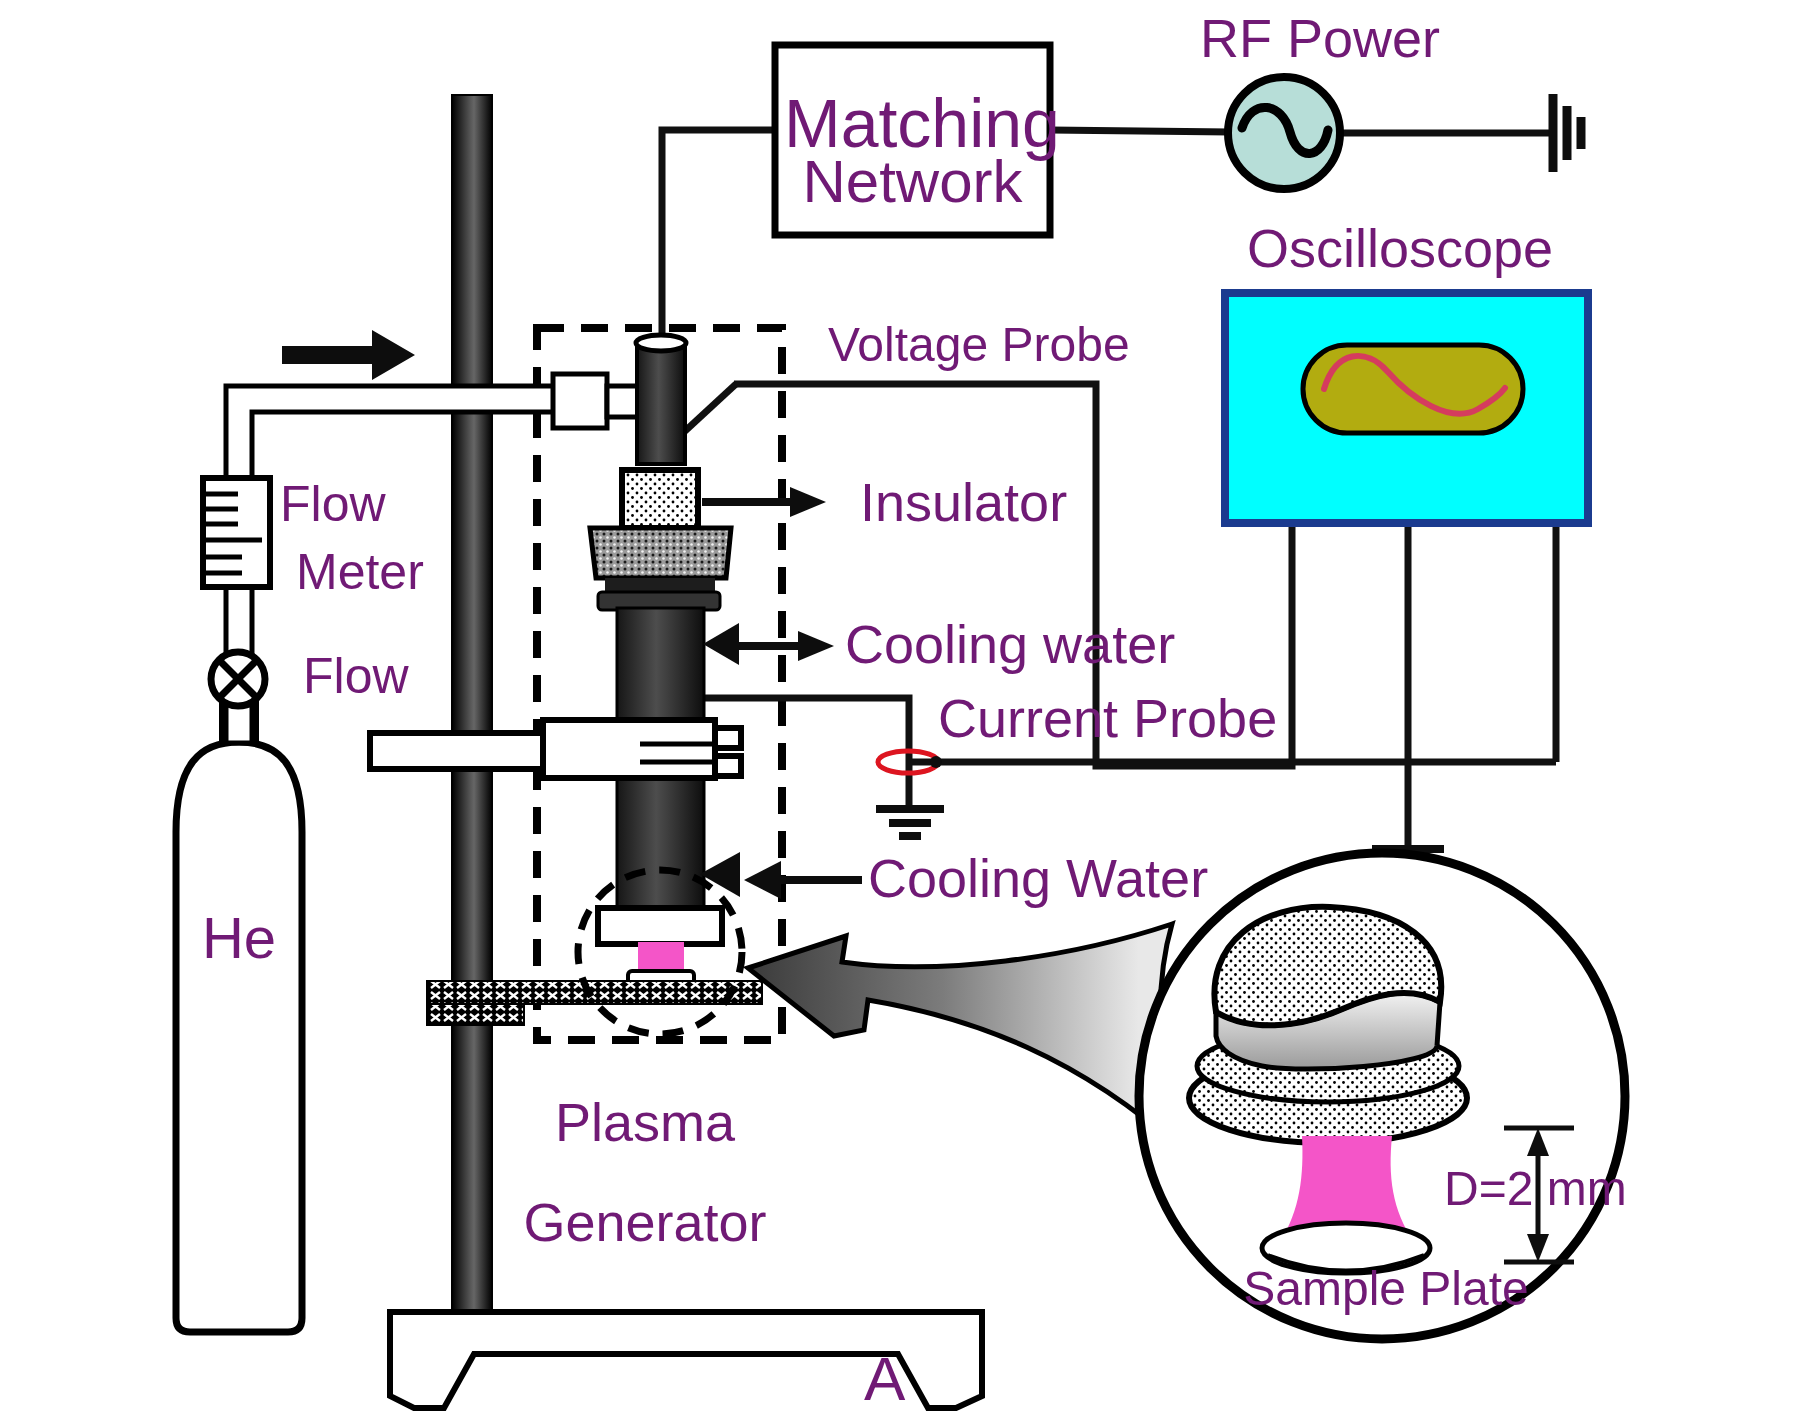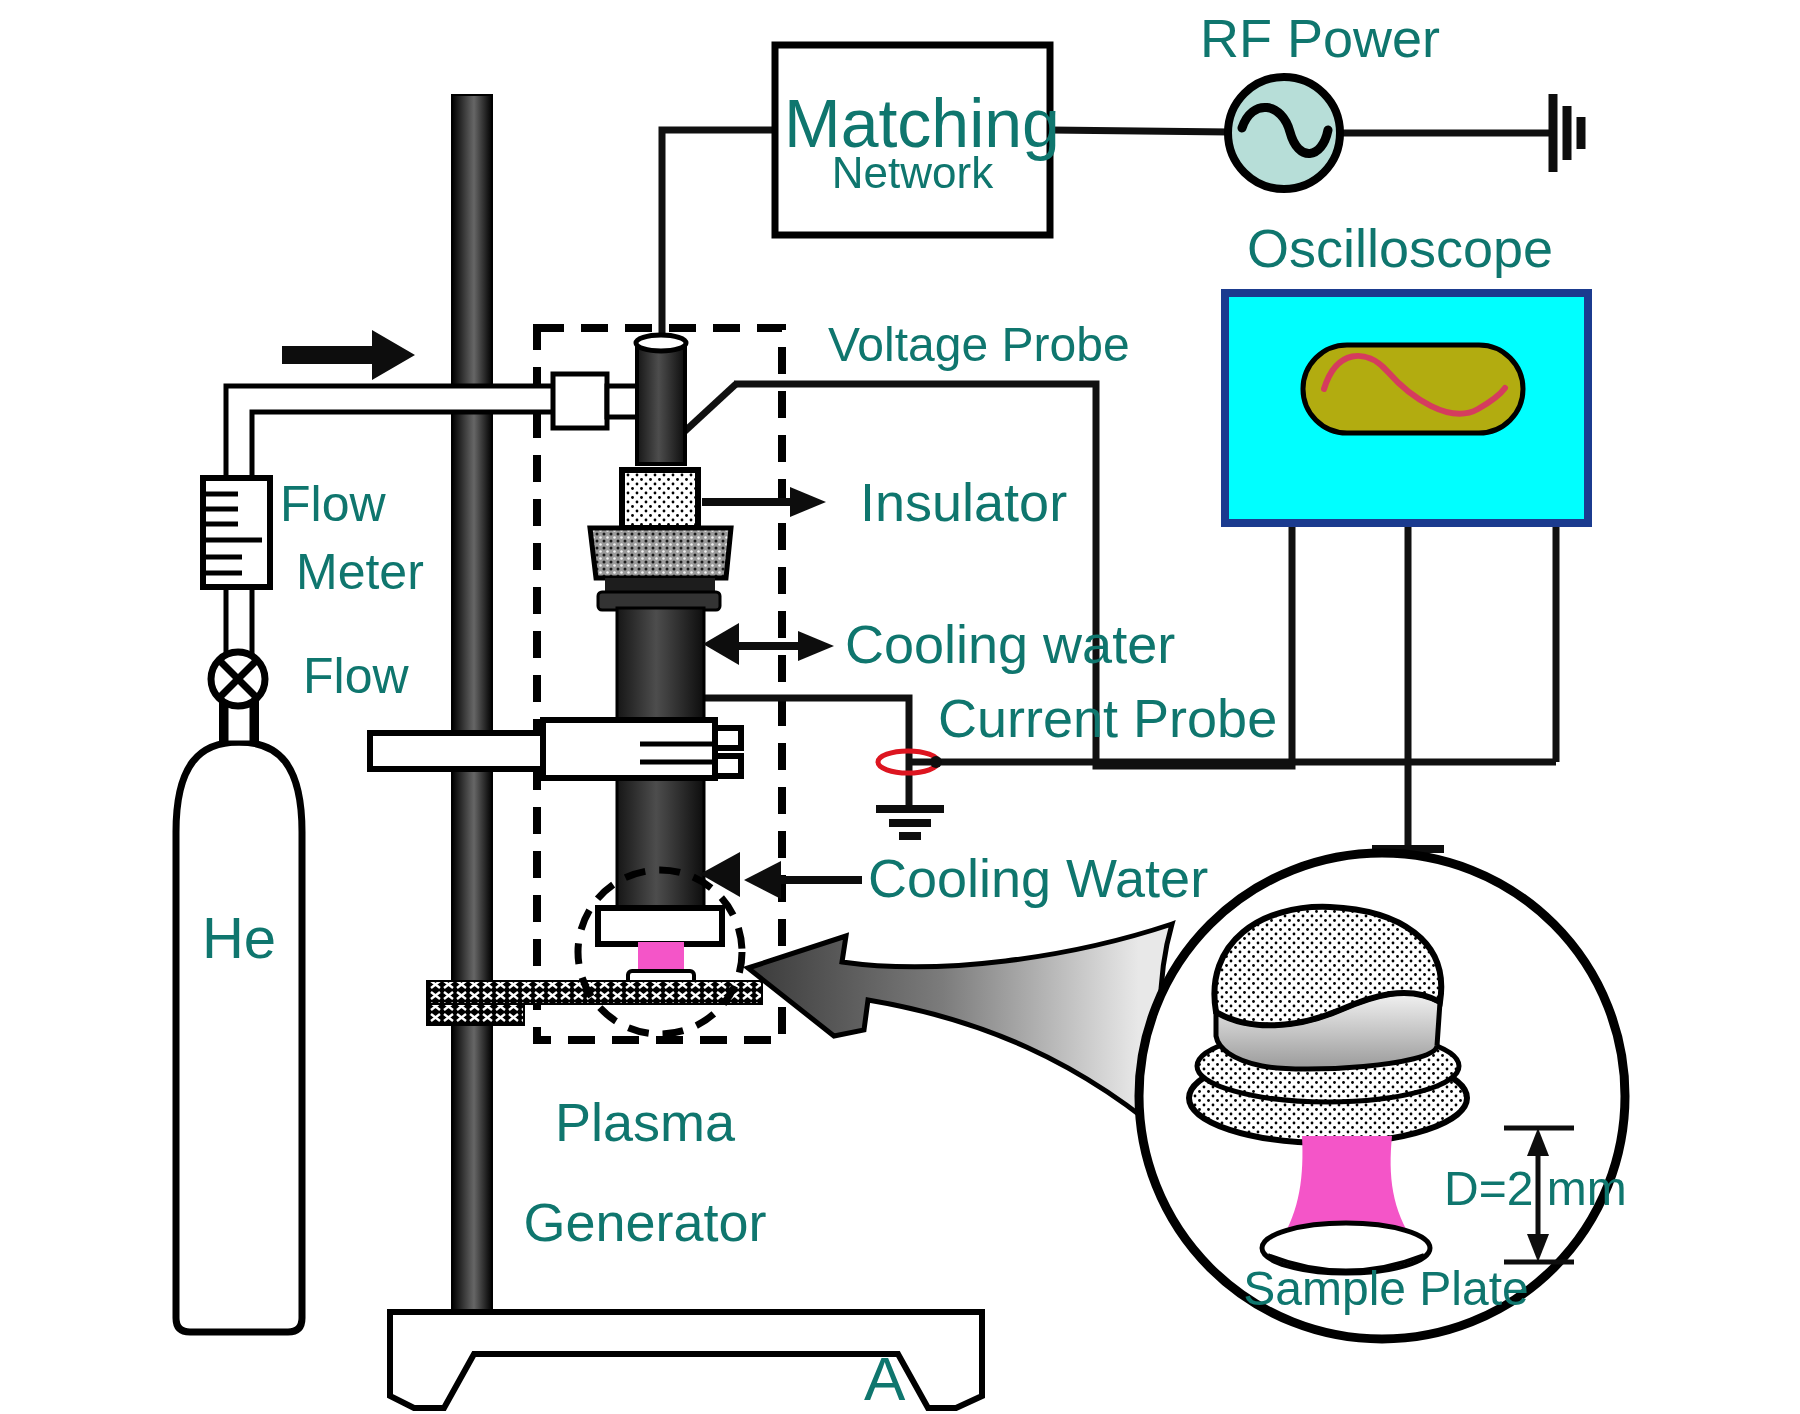--- a/index.html
+++ b/index.html
@@ -1,19 +1,19 @@
 <!DOCTYPE html>
 <html><head>
 <meta charset="utf-8">
 <style>
   html,body{margin:0;padding:0;background:#fff;}
   #canvas{position:relative;width:1800px;height:1414px;background:#fff;overflow:hidden;
           font-family:"Liberation Sans",sans-serif;}
   #draw{position:absolute;left:0;top:0;}
-  .lbl{position:absolute;color:#0f766e;white-space:nowrap;line-height:1.05;
+  .lbl{position:absolute;color:#701a75;white-space:nowrap;line-height:1.05;
        font-family:"Liberation Sans",sans-serif;}
   .c{text-align:center;}
 </style>
 </head>
 <body>
 
 <div id="canvas">
 
 <svg id="draw" width="1800" height="1414" viewBox="0 0 1800 1414">
   <defs>
@@ -216,21 +216,21 @@
     <polygon points="1538,1128 1527,1156 1549,1156" fill="#0d0d0d"></polygon>
     <polygon points="1538,1262 1527,1234 1549,1234" fill="#0d0d0d"></polygon>
   </g>
 
   <path d="M390,1312 L982,1312 L982,1396 L956,1408 L928,1408 L898,1354 L474,1354 L444,1408 L414,1408 L390,1396 Z" fill="#fff" stroke="#000" stroke-width="6"></path>
 </svg>
 
 <div class="lbl c" style="left:1160px;top:10px;width:320px;font-size:54px;">RF Power</div>
 
 <div class="lbl c" style="left:784px;top:88px;width:271px;font-size:68px;">Matching</div>
-<div class="lbl c" style="left:777px;top:150px;width:271px;font-size:44px;">Network</div>
+<div class="lbl c" style="left:777px;top:150px;width:271px;font-size:60px;">Network</div>
 
 <div class="lbl c" style="left:1230px;top:220px;width:340px;font-size:54px;">Oscilloscope</div>
 
 <div class="lbl" style="left:828px;top:320px;font-size:48px;">Voltage Probe</div>
 
 <div class="lbl" style="left:836px;top:474px;font-size:54px;margin-left:24px;">Insulator</div>
 
 <div class="lbl" style="left:845px;top:616px;font-size:54px;">Cooling water</div>
 
 <div class="lbl" style="left:938px;top:690px;font-size:54px;">Current Probe</div>

